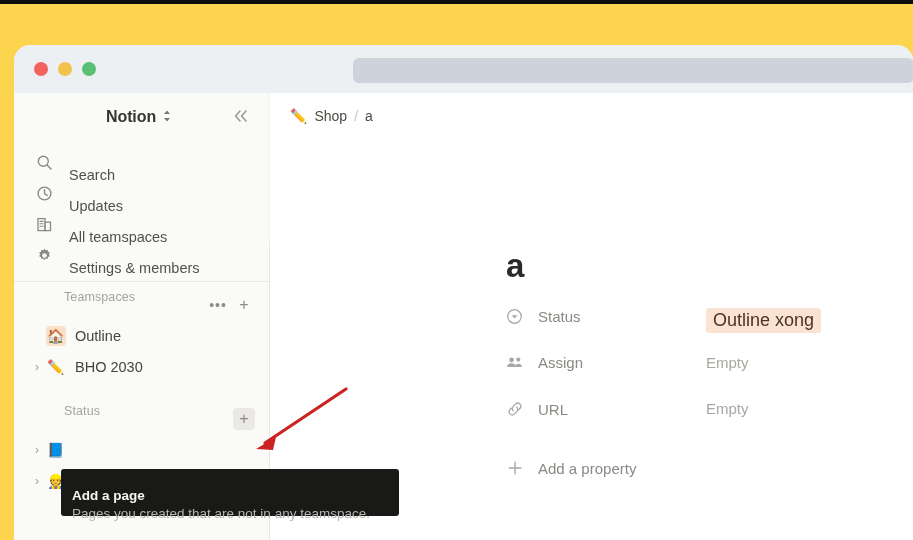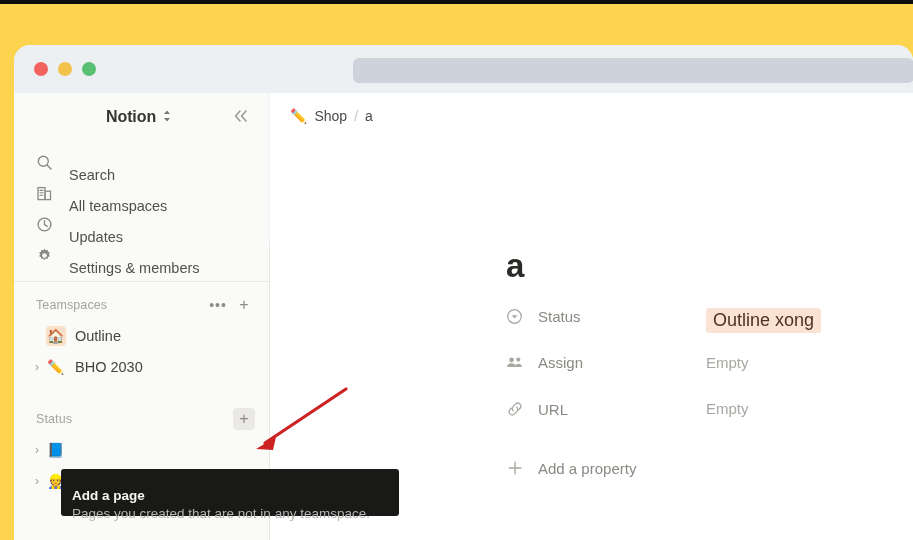--- a/index.html
+++ b/index.html
@@ -161,24 +161,24 @@
   }
 
   #sidebar-divider {
     height: 1px;
     background: #EAE9E6;
     margin: 10px 0 0 0;
   }
 
   .section-header {
     display: flex;
-    align-items: center;
     height: 30px;
     padding: 0 14px 0 22px;
     margin-top: 8px;
+    margin-left: 28px;
   }
   .section-title {
     font-size: 12.5px;
     color: #A5A39E;
     letter-spacing: 0.1px;
   }
   .section-actions {
     margin-left: auto;
     display: flex;
     align-items: center;
@@ -399,36 +399,36 @@
                 <circle cx="7.3" cy="7.3" r="5" stroke="#8C8A86" stroke-width="1.4"></circle>
                 <path d="M11 11 L15 15" stroke="#8C8A86" stroke-width="1.4" stroke-linecap="round"></path>
               </svg>
             </span>
             <span class="nav-label">Search</span>
           </div>
 
           <div class="nav-item">
             <span class="nav-icon">
               <svg width="17" height="17" viewBox="0 0 17 17" fill="none" aria-hidden="true">
+                <circle cx="8.5" cy="8.5" r="6.4" stroke="#8C8A86" stroke-width="1.4"></circle>
+                <path d="M8.5 4.7 L8.5 8.7 L11.3 10.3" stroke="#8C8A86" stroke-width="1.4" stroke-linecap="round" stroke-linejoin="round"></path>
+              </svg>
+            </span>
+            <span class="nav-label">Updates</span>
+          </div>
+
+          <div class="nav-item">
+            <span class="nav-icon">
+              <svg width="17" height="17" viewBox="0 0 17 17" fill="none" aria-hidden="true">
                 <rect x="2" y="2.6" width="7" height="12" stroke="#8C8A86" stroke-width="1.3"></rect>
                 <rect x="9" y="6.2" width="5.5" height="8.4" stroke="#8C8A86" stroke-width="1.3"></rect>
                 <path d="M4 5.4h3M4 7.8h3M4 10.2h3" stroke="#8C8A86" stroke-width="1.1" stroke-linecap="round"></path>
               </svg>
             </span>
             <span class="nav-label">All teamspaces</span>
-          </div>
-
-          <div class="nav-item">
-            <span class="nav-icon">
-              <svg width="17" height="17" viewBox="0 0 17 17" fill="none" aria-hidden="true">
-                <circle cx="8.5" cy="8.5" r="6.4" stroke="#8C8A86" stroke-width="1.4"></circle>
-                <path d="M8.5 4.7 L8.5 8.7 L11.3 10.3" stroke="#8C8A86" stroke-width="1.4" stroke-linecap="round" stroke-linejoin="round"></path>
-              </svg>
-            </span>
-            <span class="nav-label">Updates</span>
           </div>
 
           <div class="nav-item">
             <span class="nav-icon">
               <svg width="17" height="17" viewBox="0 0 20 20" fill="none" aria-hidden="true">
                 <path d="M10 1.8l1.3 2 2.3-.6.5 2.4 2.2 1-1.1 2.1 1.1 2.1-2.2 1-.5 2.4-2.3-.6-1.3 2-1.3-2-2.3.6-.5-2.4-2.2-1 1.1-2.1L3.7 6.6l2.2-1 .5-2.4 2.3.6z" fill="#8C8A86"></path>
                 <circle cx="10" cy="10" r="2.7" fill="#FAFAF9"></circle>
               </svg>
             </span>
             <span class="nav-label">Settings &amp; members</span>

